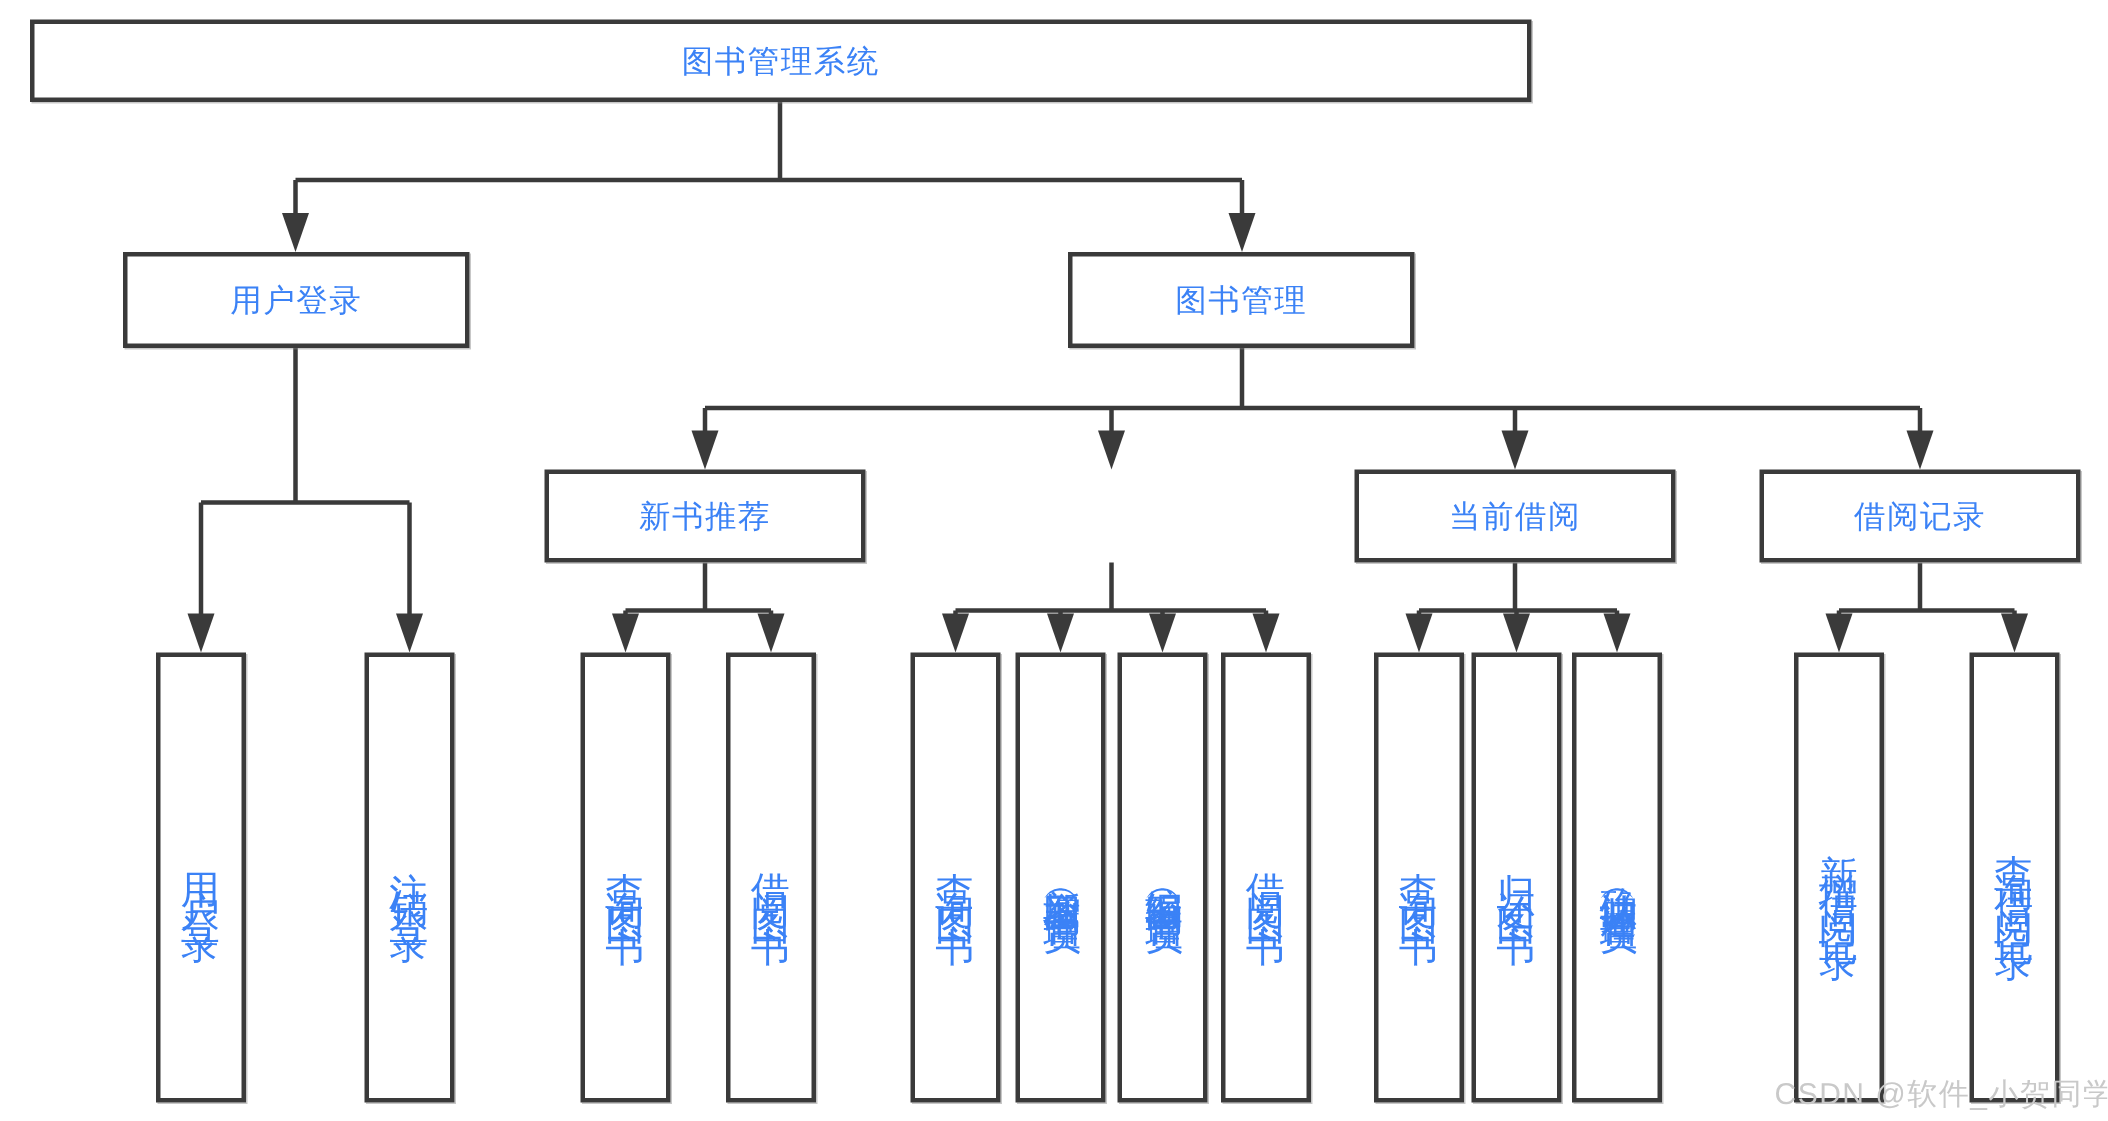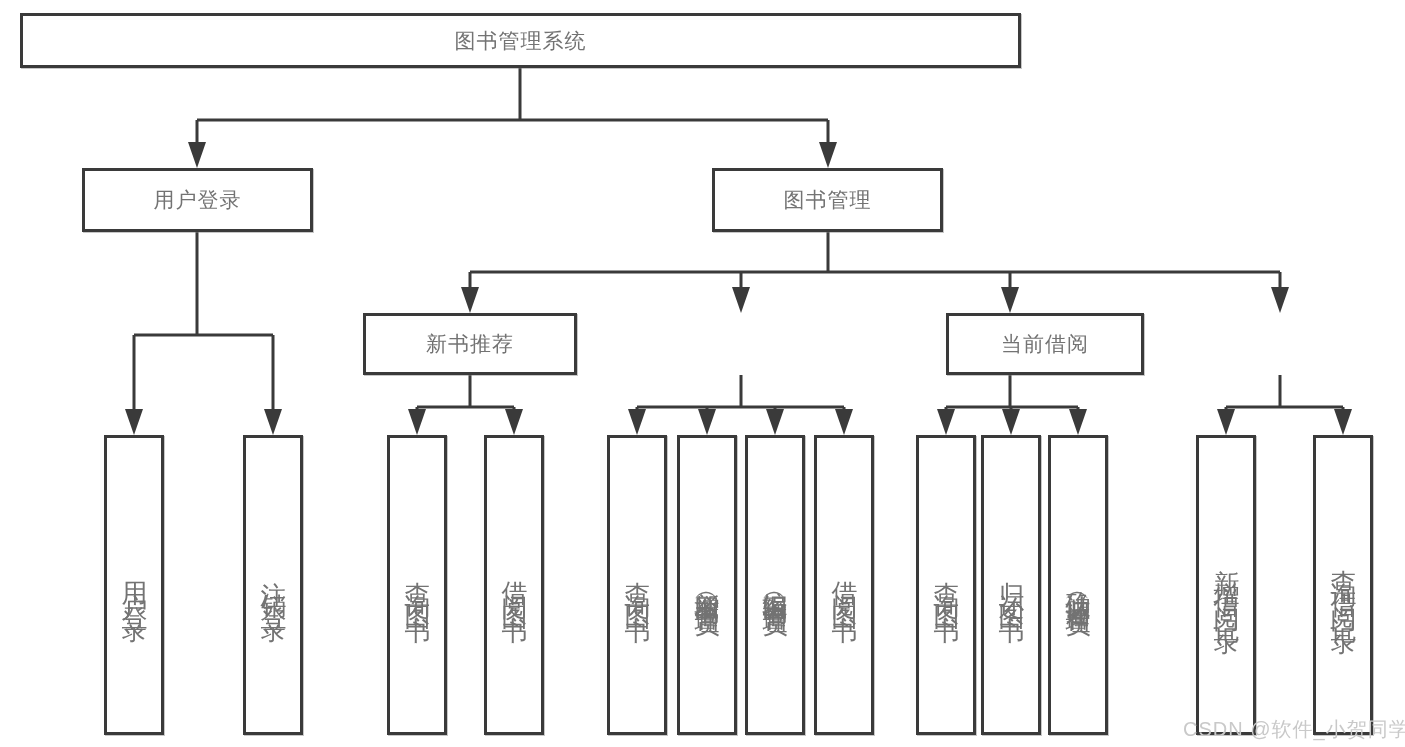--- a/index.html
+++ b/index.html
@@ -14,24 +14,23 @@
   .connectors path{stroke:#3a3a3a;stroke-width:3;fill:none;}
   .connectors polygon{fill:#3a3a3a;stroke:none;}
   .node{
     position:absolute;
     box-sizing:border-box;
     border:3px solid #3a3a3a;
     background:#ffffff;
     display:flex;
     align-items:center;
     justify-content:center;
-    color:#737373;
+    color:#3b82f6;
     box-shadow:1px 1px 0 rgba(130,130,130,0.45);
     z-index:2;
-    font-family:Liberation Serif, serif;
   }
   .node.h{font-size:21px;letter-spacing:1px;}
   .node.v{
     writing-mode:vertical-rl;
     text-orientation:mixed;
     font-size:26px;
     line-height:1;
     letter-spacing:12px;
   }
   .node.v.long{font-size:25px;letter-spacing:3px;}
@@ -92,21 +91,22 @@
       <polygon points="1343,435 1334,409 1352,409"></polygon>
     </g>
   </svg>
 
   <div class="node h" style="left:20px;top:13px;width:1001px;height:55px">图书管理系统</div>
 
   <div class="node h" style="left:82px;top:168px;width:231px;height:64px">用户登录</div>
   <div class="node h" style="left:712px;top:168px;width:231px;height:64px">图书管理</div>
 
   <div class="node h" style="left:363px;top:313px;width:214px;height:62px">新书推荐</div>
-  <div class="node h" style="left:946px;top:313px;width:198px;height:62px">当前借阅</div>
+  <div class="node h" style="left:903px;top:313px;width:214px;height:62px">当前借阅</div>
+  <div class="node h" style="left:1173px;top:313px;width:214px;height:62px">借阅记录</div>
 
   <div class="node v" style="left:104px;top:435px;width:60px;height:300px">用户登录</div>
   <div class="node v" style="left:243px;top:435px;width:60px;height:300px">注销登录</div>
 
   <div class="node v" style="left:387px;top:435px;width:60px;height:300px">查询图书</div>
   <div class="node v" style="left:484px;top:435px;width:60px;height:300px">借阅图书</div>
 
   <div class="node v" style="left:607px;top:435px;width:60px;height:300px">查询图书</div>
   <div class="node v long" style="left:677px;top:435px;width:60px;height:300px">新增图书（管理员）</div>
   <div class="node v long" style="left:745px;top:435px;width:60px;height:300px">编辑图书（管理员）</div>

